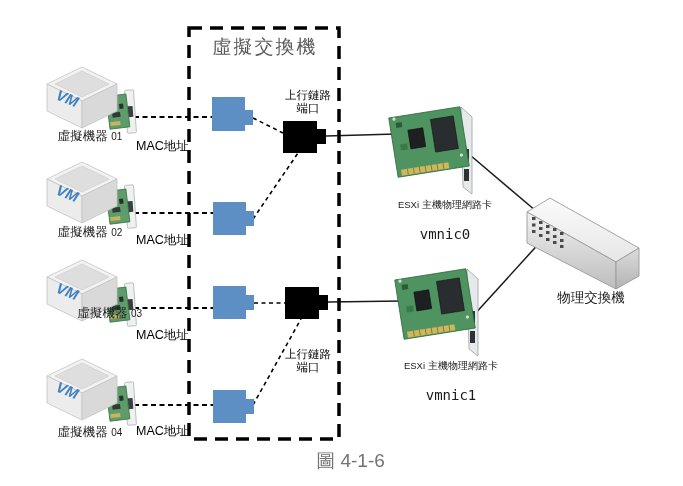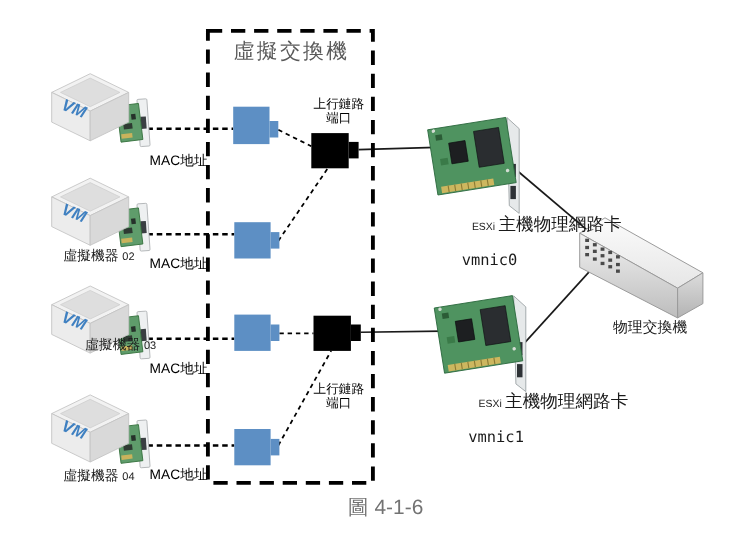--- a/index.html
+++ b/index.html
@@ -12,22 +12,22 @@
   .vswitch-title{left:191px;top:34px;width:148px;font-size:19px;color:#595959;letter-spacing:2px;text-align:center;}
   .mac{font-size:12.5px;color:#000;margin-top:36px;}
   .mac-1{left:136px;top:102px;} .mac-2{left:136px;top:196px;}
   .mac-3{left:136px;top:291px;} .mac-4{left:136px;top:387px;}
   .vmlbl{left:38px;width:104px;font-size:12.5px;text-align:center;color:#1a1a1a;}
   .vmlbl .num{font-size:10px;}
   .vmlbl-1{top:128px;} .vmlbl-2{top:224px;} .vmlbl-3{top:305px;text-align:right;} .vmlbl-4{top:424px;}
   .uplink{width:62px;font-size:11.5px;line-height:12.5px;text-align:center;color:#000;}
   .uplink-1{left:277px;top:89px;} .uplink-2{left:277px;top:348px;}
   .niclbl{width:128px;text-align:center;color:#1a1a1a;}
-  .niclbl .pfx{font-size:9.5px;margin-left:48px;}
-  .niclbl .cjk{font-size:16px;margin-left:3px;}
+  .niclbl .pfx{font-size:9.5px;}
+  .niclbl .cjk{font-size:10px;margin-left:3px;}
   .niclbl .nicname{display:block;font-family:"DejaVu Sans Mono","Liberation Mono",monospace;font-size:14px;margin-top:14px;}
   .niclbl-1{left:381px;top:194px;} .niclbl-2{left:387px;top:355px;}
   .swlbl{left:538px;top:289px;width:106px;font-size:13.5px;text-align:center;color:#1a1a1a;}
   .caption{left:278px;top:448px;width:145px;font-size:19px;text-align:center;color:#737373;}
 </style>
 </head>
 <body>
 
 <div id="stage">
 
@@ -174,20 +174,21 @@
     </g>
   </svg>
 
   <div class="lbl vswitch-title">虛擬交換機</div>
 
   <div class="lbl mac mac-1">MAC地址</div>
   <div class="lbl mac mac-2">MAC地址</div>
   <div class="lbl mac mac-3">MAC地址</div>
   <div class="lbl mac mac-4">MAC地址</div>
 
+  <div class="lbl vmlbl vmlbl-1"><span>虛擬機器</span> <span class="num">01</span></div>
   <div class="lbl vmlbl vmlbl-2"><span>虛擬機器</span> <span class="num">02</span></div>
   <div class="lbl vmlbl vmlbl-3"><span>虛擬機器</span> <span class="num">03</span></div>
   <div class="lbl vmlbl vmlbl-4"><span>虛擬機器</span> <span class="num">04</span></div>
 
   <div class="lbl uplink uplink-1">
     <div>上行鏈路</div>
     <div>端口</div>
   </div>
   <div class="lbl uplink uplink-2">
     <div>上行鏈路</div>

